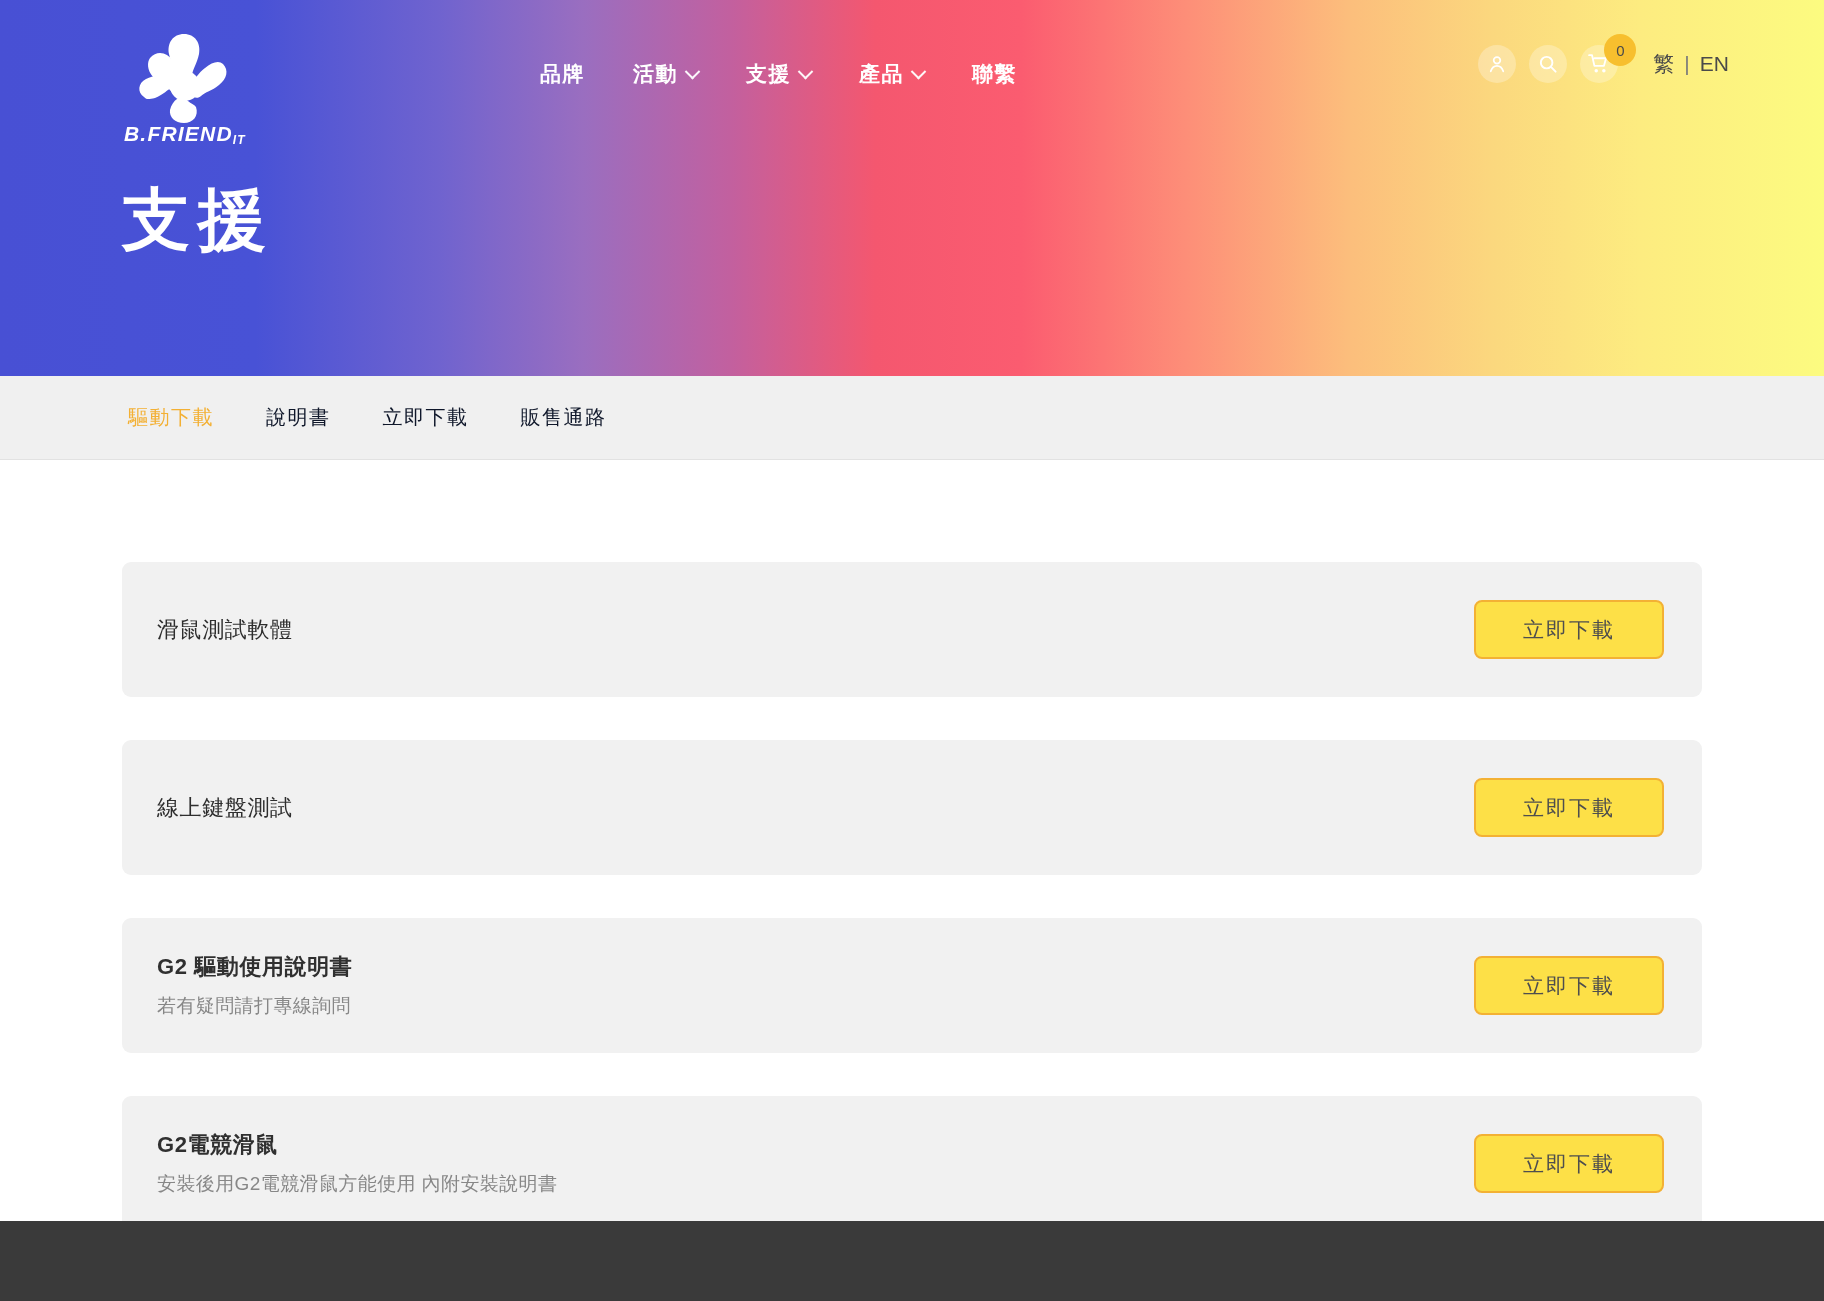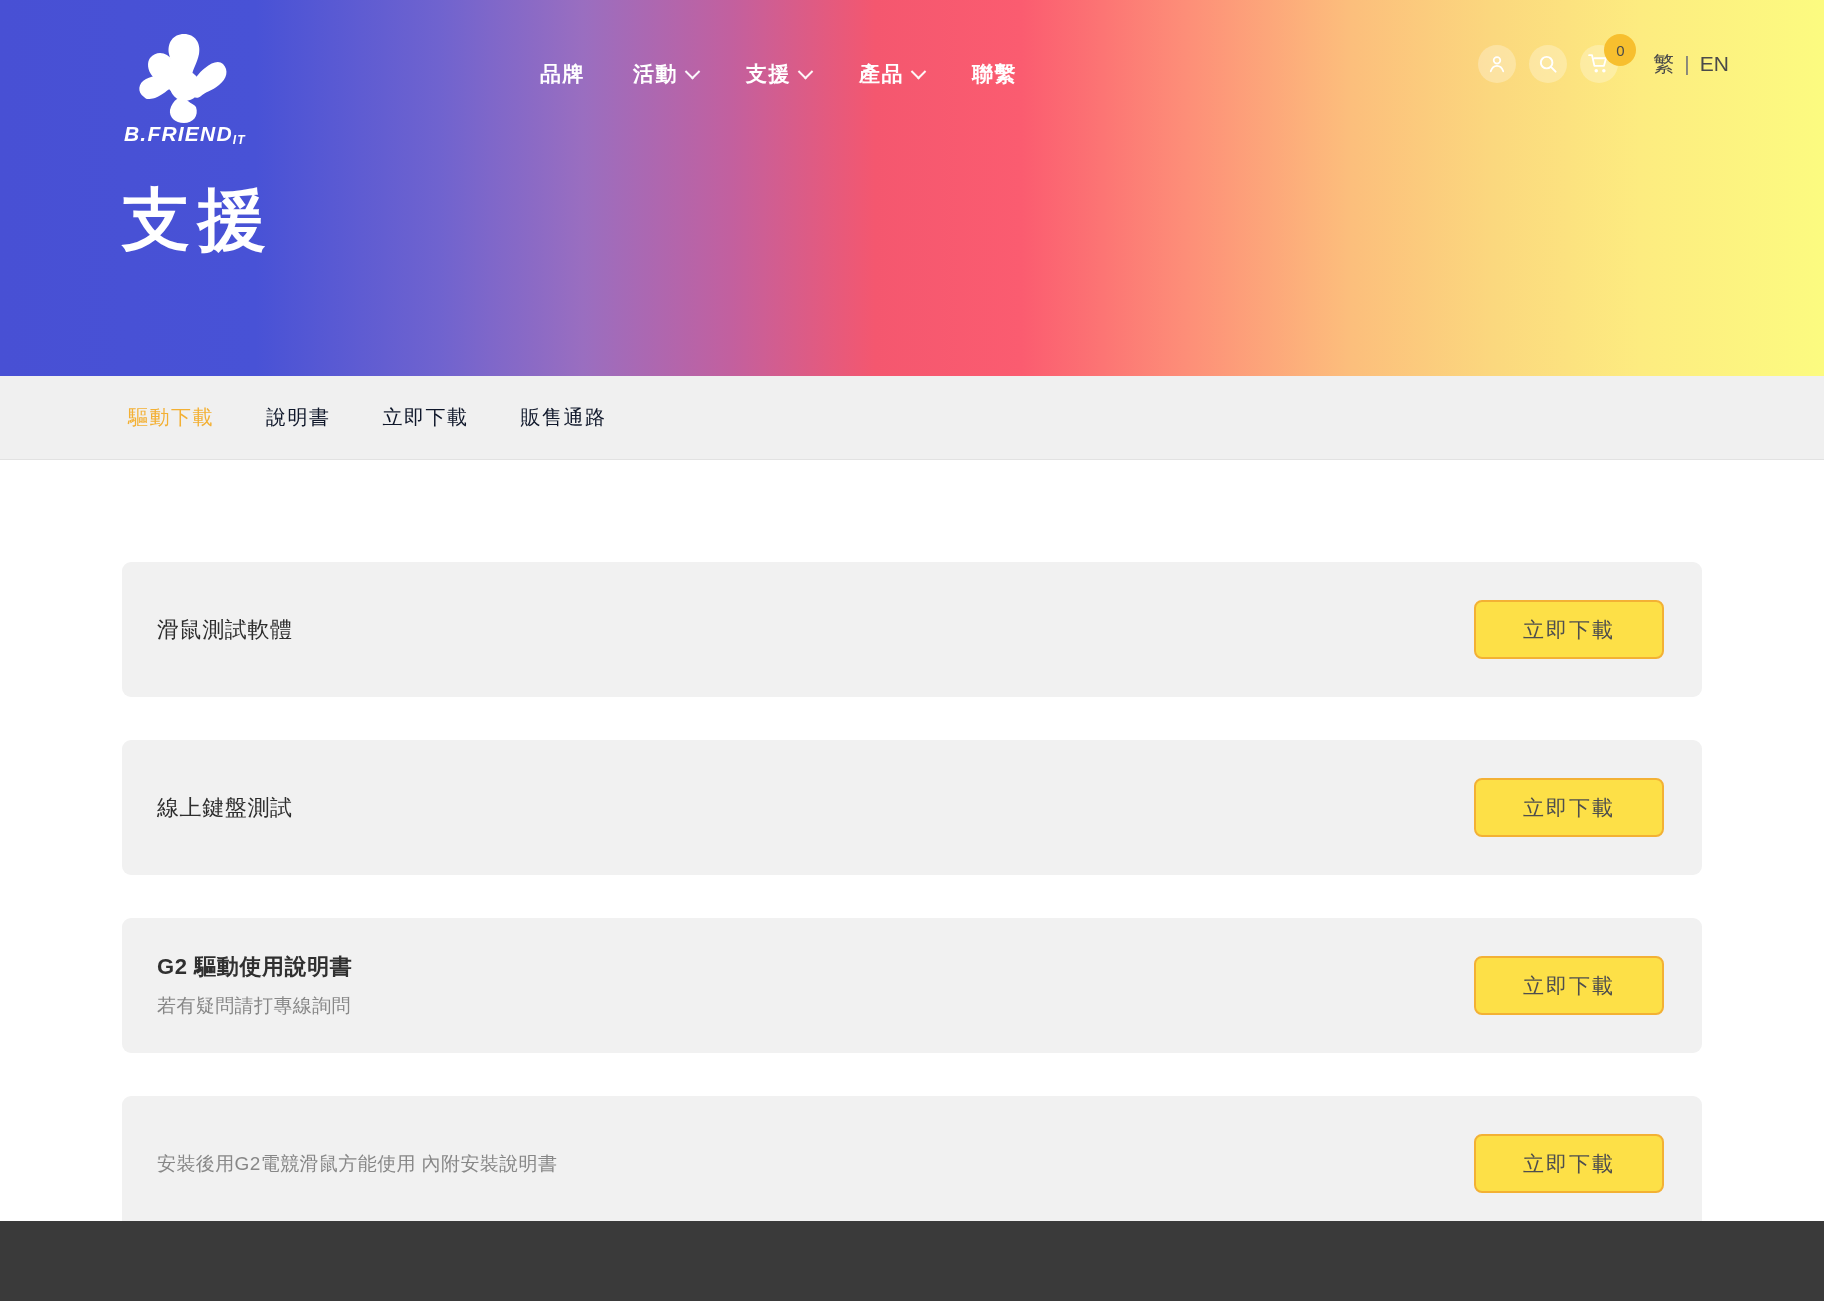--- a/index.html
+++ b/index.html
@@ -331,20 +331,21 @@
     <div class="card">
       <div class="card-text">
         <div class="card-title">G2 驅動使用說明書</div>
         <div class="card-sub">若有疑問請打專線詢問</div>
       </div>
       <button class="dl-btn">立即下載</button>
     </div>
 
     <div class="card">
       <div class="card-text">
+        <div class="card-title">G2電競滑鼠</div>
         <div class="card-sub">安裝後用G2電競滑鼠方能使用 內附安裝說明書</div>
       </div>
       <button class="dl-btn">立即下載</button>
     </div>
 
   </div>
 </main>
 
 <footer class="footer">
 

